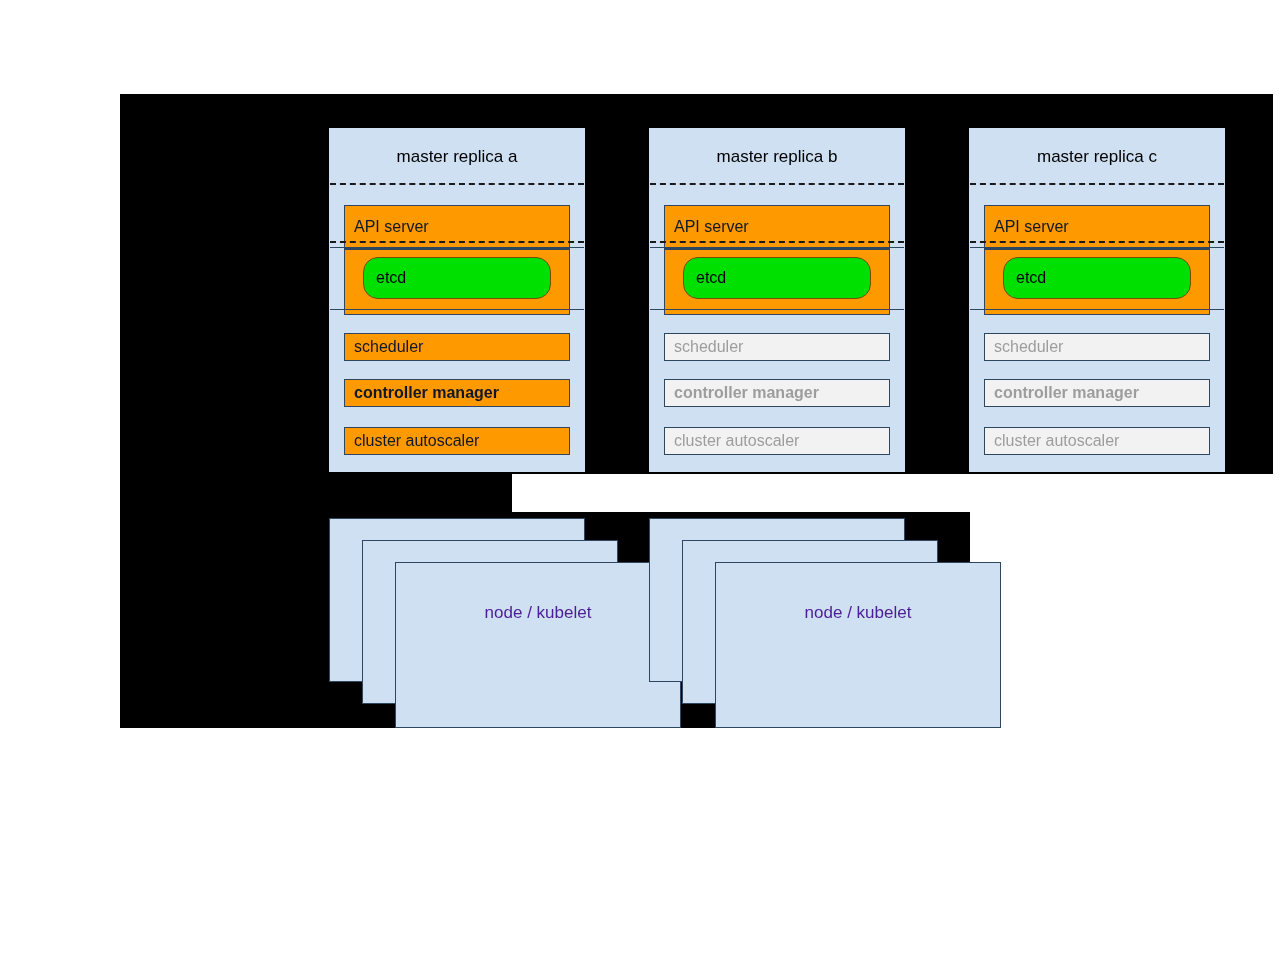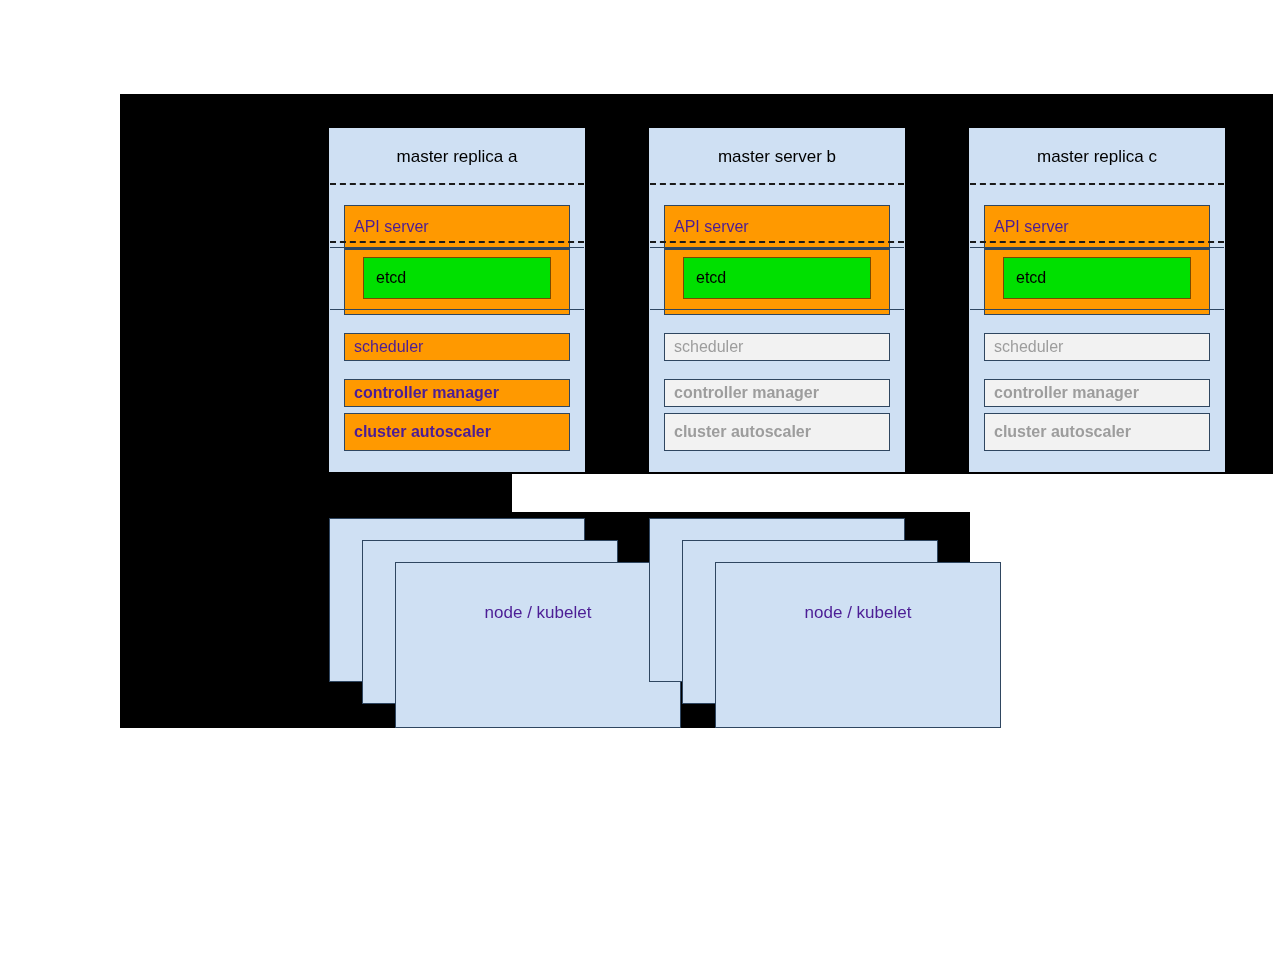--- a/index.html
+++ b/index.html
@@ -79,21 +79,21 @@
     left: 14px;
     right: 14px;
     box-sizing: border-box;
     border: 1px solid #2f4660;
     font-size: 16px;
     line-height: 1;
     padding-left: 9px;
     display: flex;
     align-items: center;
   }
-  .comp.active   { background: #ff9900; color: #4c1d95; }
+  .comp.active   { background: #ff9900; color: #0f172a; }
   .comp.inactive { background: #f2f2f2; color: #9d9d9d; }
 
   .comp-api   { top: 76px;  height: 44px; }
   
   .comp-etcd-host {
     position: absolute;
     left: 14px;
     right: 14px;
     top: 120px;
     height: 66px;
@@ -103,30 +103,30 @@
   }
   .etcd-pill {
     position: absolute;
     left: 18px;
     right: 18px;
     top: 7px;
     height: 42px;
     box-sizing: border-box;
     background: #00e000;
     border: 1px solid #7a4a00;
-    border-radius: 0;
+    border-radius: 15px;
     font-size: 16px;
     color: #000000;
     display: flex;
     align-items: center;
     padding-left: 12px;
   }
   .comp-sched  { top: 204px; height: 28px; }
   .comp-ctrl   { top: 250px; height: 28px; font-weight: bold; }
-  .comp-autos  { top: 284px; height: 38px; font-weight: bold; }
+  .comp-autos  { top: 298px; height: 28px; }
 
   
   .node-stack { position: absolute; }
   #nodes-1 { left: 329px; top: 518px; }
   #nodes-2 { left: 649px; top: 518px; }
 
   .node-card {
     position: absolute;
     background: #cfe0f3;
     border: 1px solid #2f4660;
@@ -168,21 +168,21 @@
     <div class="comp-etcd-host">
       <div class="etcd-pill">etcd</div>
     </div>
     <div class="rule-line rule-b"></div>
     <div class="comp active comp-sched">scheduler</div>
     <div class="comp active comp-ctrl">controller manager</div>
     <div class="comp active comp-autos">cluster autoscaler</div>
   </div>
 
   <div class="replica" id="replica-b">
-    <div class="replica-title">master server b</div>
+    <div class="replica-title">master replica b</div>
     <div class="dash-line dash-top"></div>
     <div class="comp active comp-api">API server</div>
     <div class="dash-line dash-bot"></div>
     <div class="rule-line rule-a"></div>
     <div class="comp-etcd-host">
       <div class="etcd-pill">etcd</div>
     </div>
     <div class="rule-line rule-b"></div>
     <div class="comp inactive comp-sched">scheduler</div>
     <div class="comp inactive comp-ctrl">controller manager</div>

